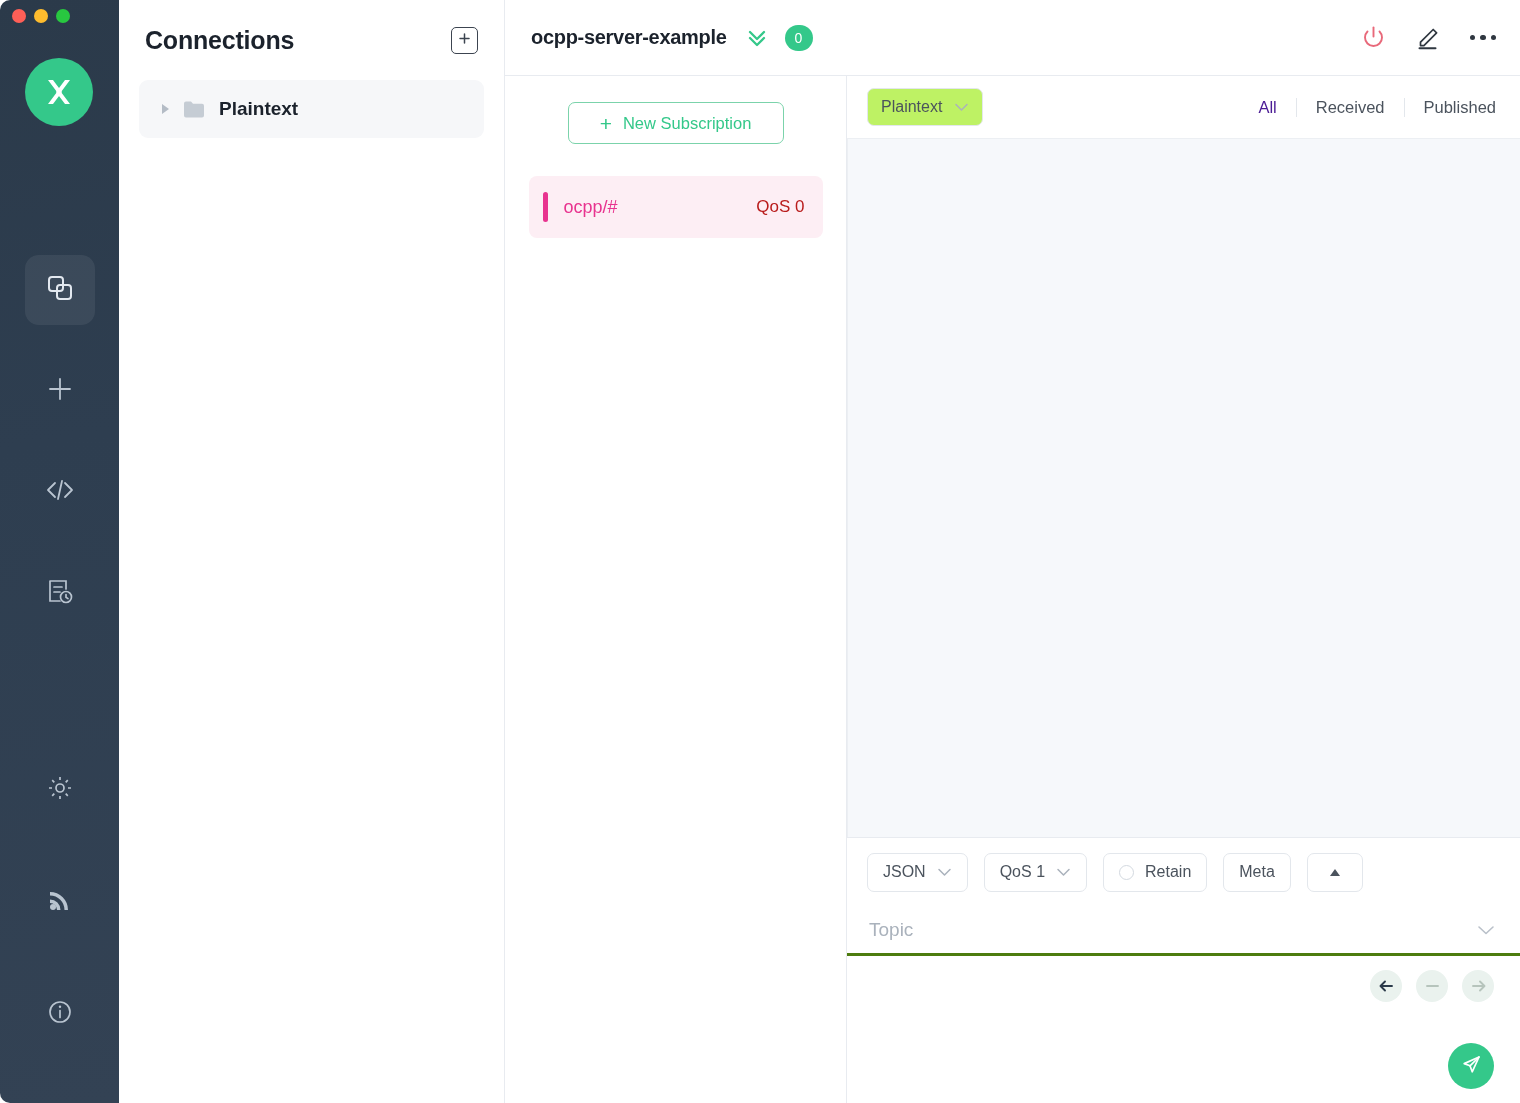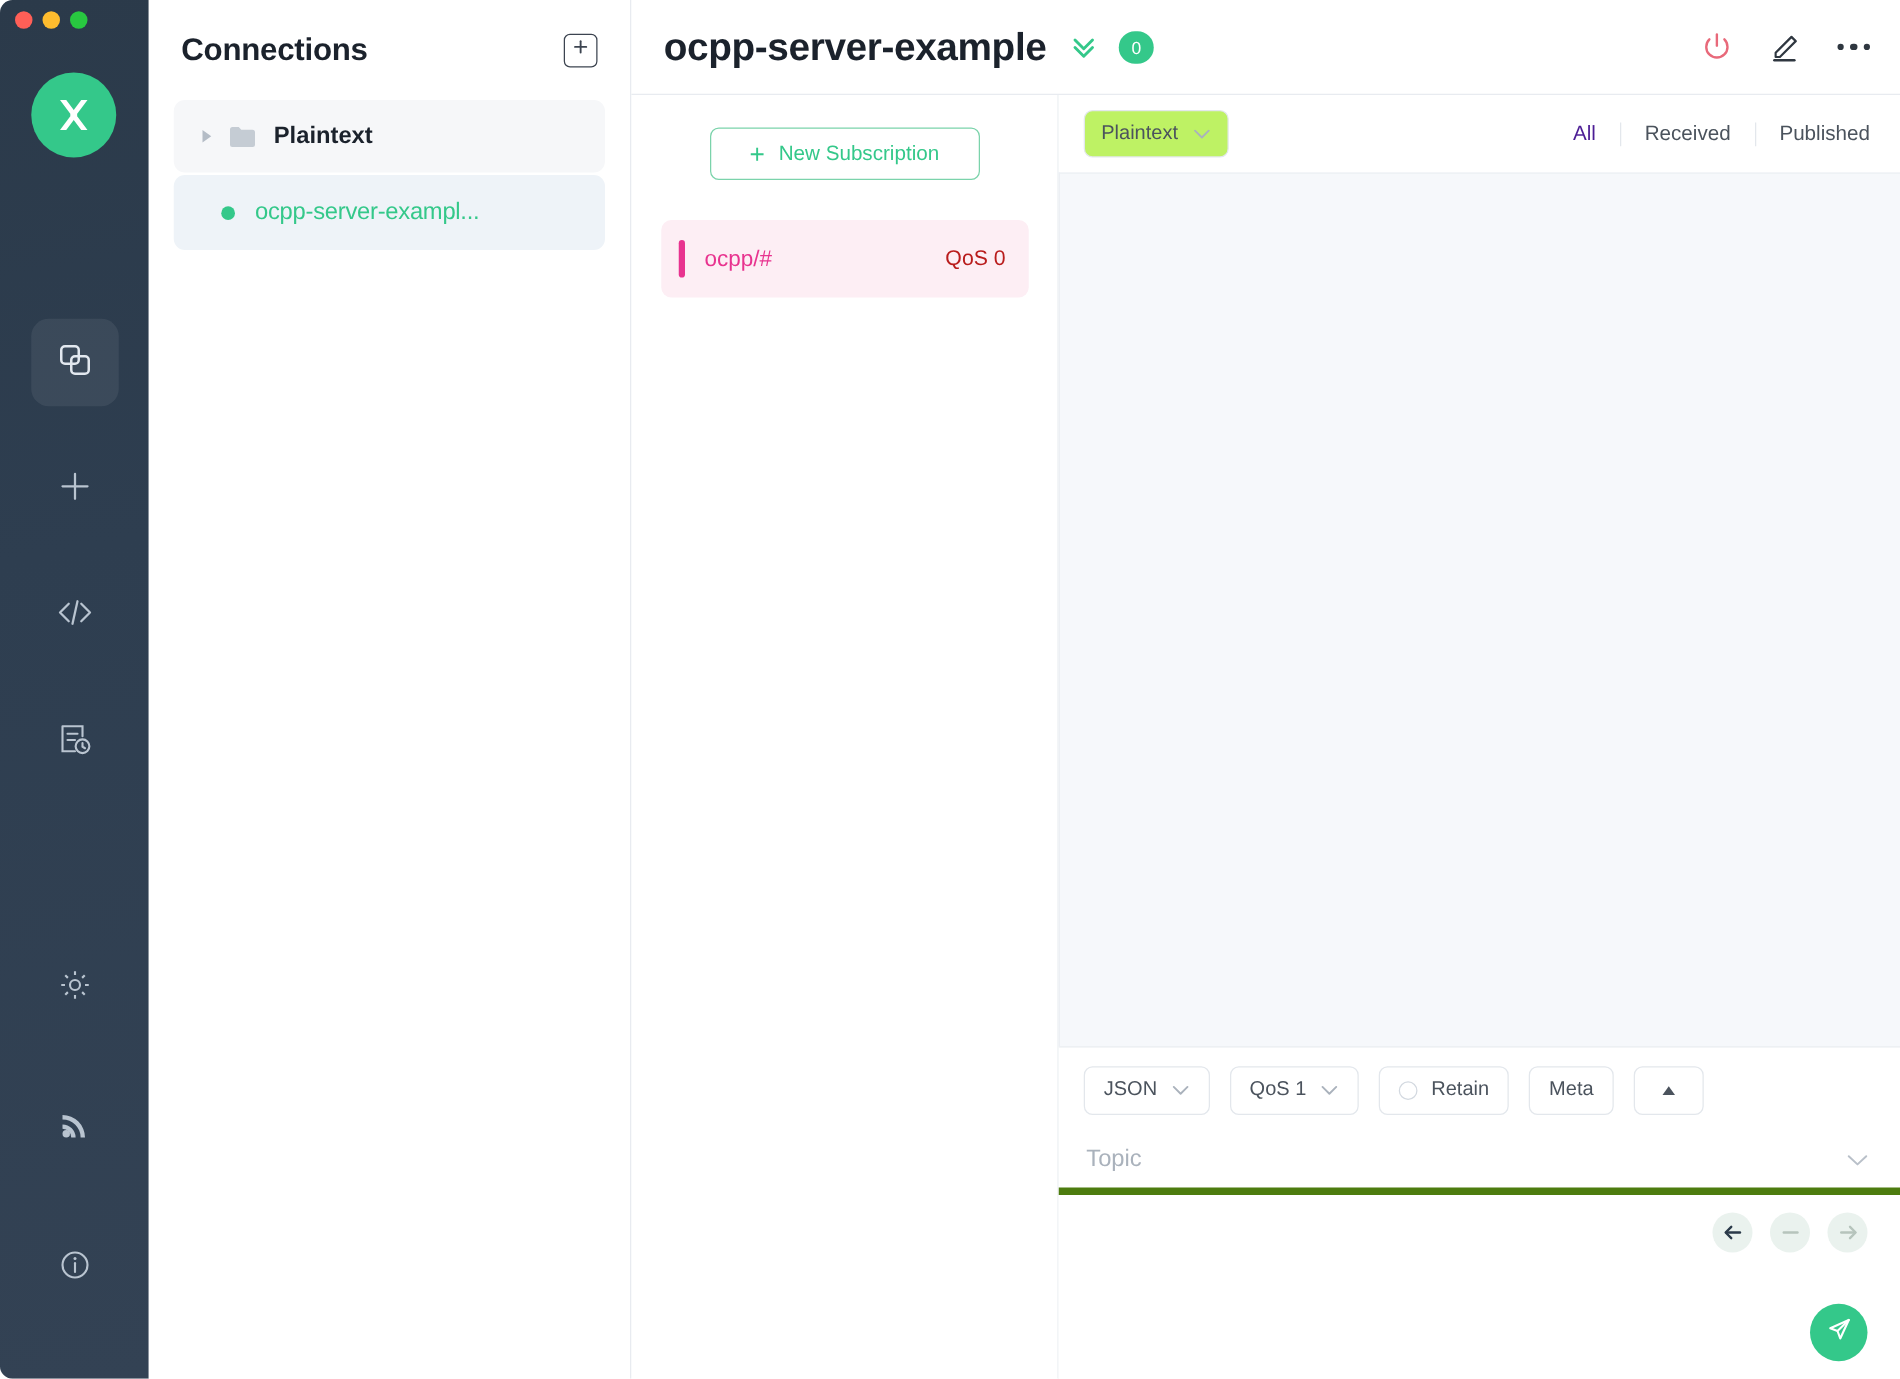--- a/index.html
+++ b/index.html
@@ -113,21 +113,21 @@
   .right { flex: 1; display: flex; flex-direction: column; height: 1103px; min-width: 0; }
 
   .topbar {
     height: 76px; flex: 0 0 76px;
     border-bottom: 1px solid #e8ebf0;
     display: flex; align-items: center;
     padding: 0 24px 0 26px;
     background: #fff;
   }
   .topbar-title {
-    font-size: 31px; font-weight: bold; color: #1b222c; letter-spacing: -0.3px;
+    font-size: 20px; font-weight: bold; color: #1b222c; letter-spacing: -0.3px;
   }
   .dbl-chevron { margin-left: 18px; display:flex; color:#34c88a; }
   .count-badge {
     margin-left: 16px;
     min-width: 28px; height: 26px; border-radius: 13px;
     background: #34c88a; color: #fff;
     font-size: 14px; display: flex; align-items: center; justify-content: center;
     padding: 0 9px;
   }
   .topbar-actions { margin-left: auto; display: flex; align-items: center; gap: 28px; }
@@ -222,21 +222,21 @@
     border: 1.4px solid #d3d9e0;
   }
   .caret-up {
     width: 0; height: 0;
     border-bottom: 7px solid #4b535d;
     border-left: 5.5px solid transparent;
     border-right: 5.5px solid transparent;
   }
   .topic-row {
     height: 50px; flex: 0 0 50px;
-    border-bottom: 6px solid #4d7c0f;
+    border-bottom: 3px solid #4d7c0f;
     display: flex; align-items: center;
     padding: 0 24px 0 22px;
   }
   .topic-ph { font-size: 19px; color: #aab2bc; }
   .topic-chev { margin-left: auto; color: #b9c0c9; display:flex; }
   .payload {
     flex: 1; min-height: 0; position: relative; background: #fff;
   }
   .nav-circles {
     position: absolute; top: 14px; right: 26px;
@@ -362,24 +362,20 @@
       <div class="conn-group">
         <span class="caret"></span>
         <span class="folder-ic">
           <svg width="22" height="18" viewBox="0 0 22 18" fill="#c5ccd4">
             <path d="M1 3.5 a2 2 0 0 1 2-2 h5 l2 2.2 h9 a2 2 0 0 1 2 2 v9.8 a2 2 0 0 1 -2 2 H3 a2 2 0 0 1 -2 -2 z"></path>
           </svg>
         </span>
         <span class="group-label">Plaintext</span>
       </div>
 
-      <div class="conn-item">
-        <span class="dot"></span>
-        <span class="conn-label">ocpp-server-exampl...</span>
-      </div>
     </div>
   </div>
 
   <div class="right">
 
     <div class="topbar">
       <span class="topbar-title">ocpp-server-example</span>
       <span class="dbl-chevron">
         <svg width="24" height="22" viewBox="0 0 24 22" fill="none" stroke="#34c88a" stroke-width="2.3" stroke-linecap="round" stroke-linejoin="round">
           <polyline points="5,5 12,12 19,5"></polyline>

